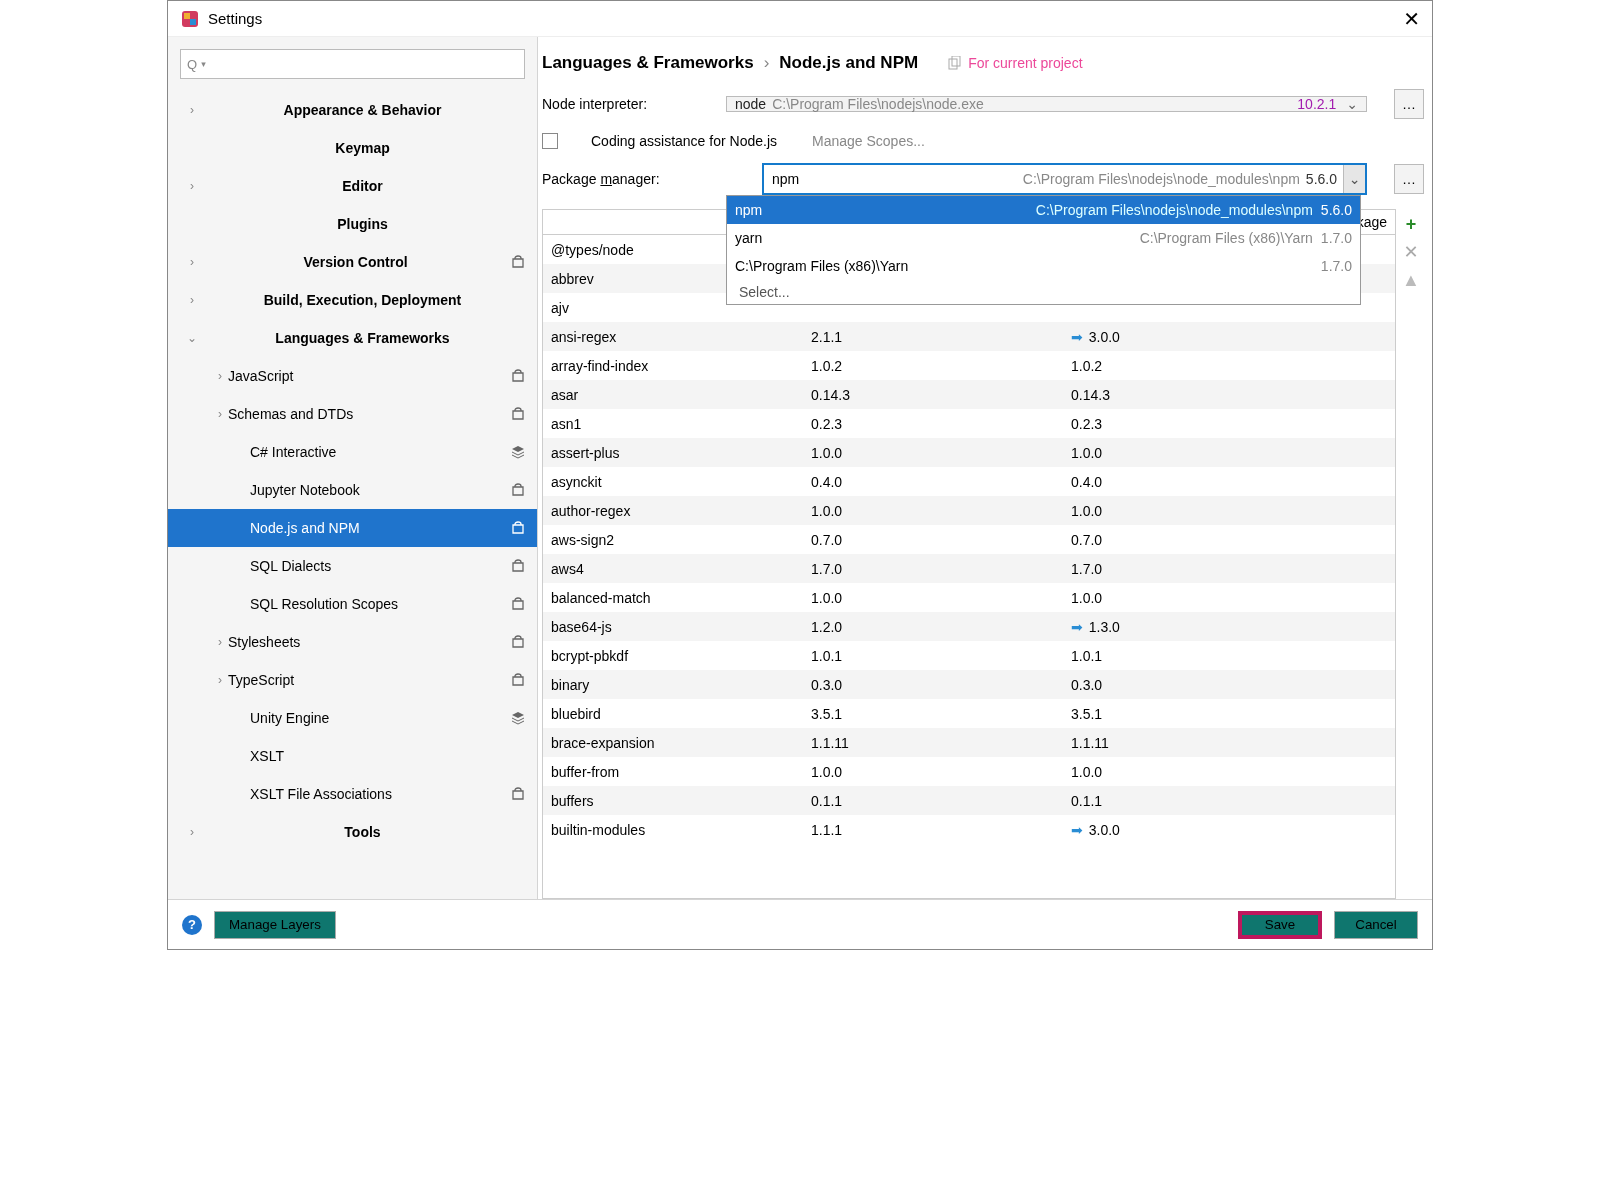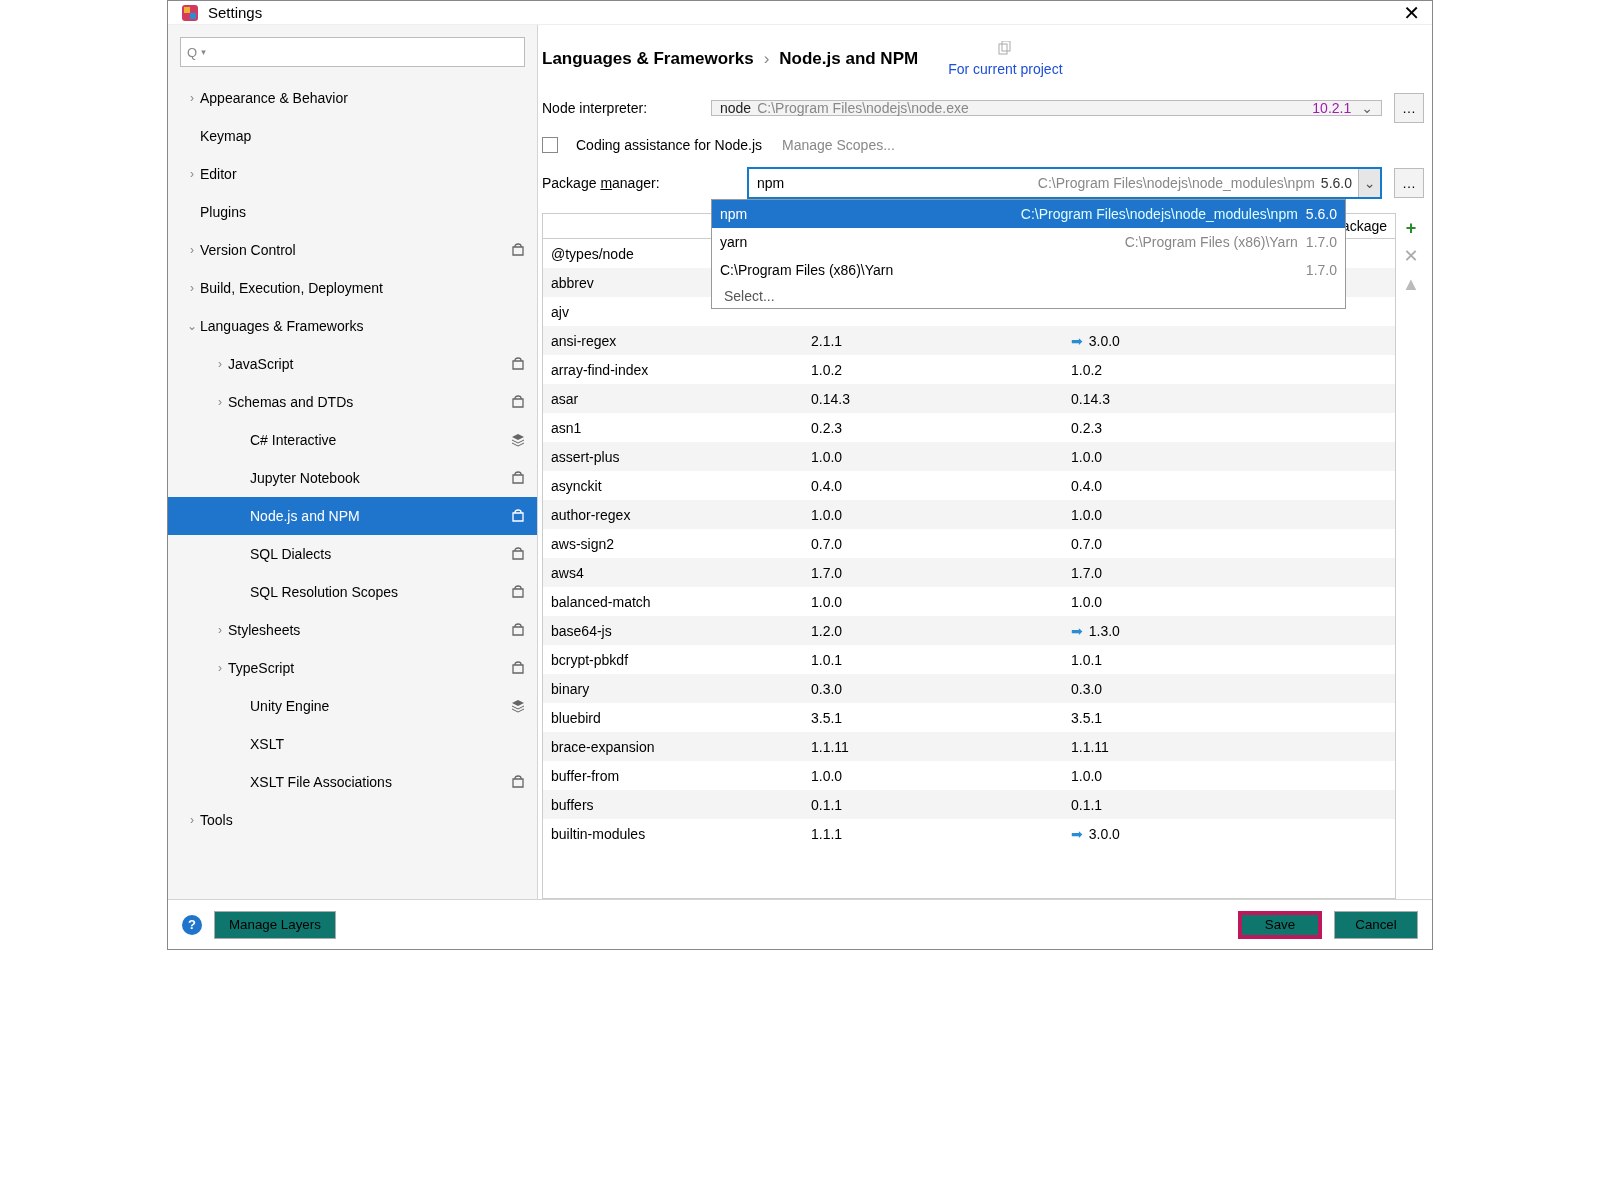--- a/index.html
+++ b/index.html
@@ -1,41 +1,41 @@
 <!DOCTYPE html>
 <html><head>
 <meta charset="utf-8">
 <style>
 * { box-sizing: border-box; margin: 0; padding: 0; }
 body { font-family: "Segoe UI", Arial, sans-serif; font-size: 14px; color: #000; background: #fff; }
 .window { width: 1266px; height: 950px; border: 1px solid #888; display: flex; flex-direction: column; background: #fff; margin: 0 auto; }
-.titlebar { height: 24px; display: flex; align-items: center; padding: 0 12px; border-bottom: 1px solid #eee; }
+.titlebar { height: 36px; display: flex; align-items: center; padding: 0 12px; border-bottom: 1px solid #eee; }
 .titlebar .logo { width: 20px; height: 20px; margin-right: 8px; }
 .titlebar .title { font-size: 15px; }
 .titlebar .close { margin-left: auto; font-size: 20px; cursor: pointer; }
 .content { flex: 1; display: flex; overflow: hidden; }
 .sidebar { width: 370px; background: #f5f5f5; border-right: 1px solid #d4d4d4; display: flex; flex-direction: column; overflow: hidden; }
 .search { margin: 12px; border: 1px solid #bbb; background: #fff; height: 30px; display: flex; align-items: center; padding: 0 6px; }
 .search .icon { color: #888; font-size: 13px; margin-right: 4px; }
 .tree { flex: 1; overflow-y: auto; }
 .tree-item { display: flex; align-items: center; height: 38px; cursor: pointer; }
 .tree-item .exp { width: 16px; color: #888; font-size: 12px; text-align: center; }
 .tree-item .lbl { flex: 1; }
 .tree-item .badge { margin-right: 12px; color: #666; }
-.tree-item.bold .lbl { font-weight: 400; }
+.tree-item.bold .lbl { font-weight: 700; text-align: center; }
 .tree-item.sel { background: #1f74cc; color: #fff; }
 .tree-item.sel .badge { color: #fff; }
 .tree-item.l0 { padding-left: 16px; }
 .tree-item.l1 { padding-left: 44px; }
 .tree-item.l2 { padding-left: 66px; }
 .main { flex: 1; display: flex; flex-direction: column; padding: 16px 8px 0 0; overflow: hidden; }
 .breadcrumb { display: flex; align-items: center; gap: 10px; font-size: 17px; font-weight: 600; padding-left: 4px; padding-bottom: 16px; }
 .breadcrumb .chev { color: #888; font-weight: normal; }
-.scope { font-weight: normal; color: #1d4ed8; font-size: 14px; display: flex; align-items: center; gap: 6px; margin-left: 20px; flex-direction: column; }
-.row { display: flex; align-items: center; gap: 12px; margin-bottom: 14px; padding-left: 4px; }
+.scope { font-weight: normal; color: #ec4899; font-size: 14px; display: flex; align-items: center; gap: 6px; margin-left: 20px; }
+.row { display: flex; align-items: center; gap: 27px; margin-bottom: 14px; padding-left: 4px; }
 .row .label { width: 157px; }
 .field { flex: 1; display: flex; align-items: center; border: 1px solid #bbb; background: #f3f3f3; height: 16px; padding: 0 8px; }
 .field .fname { color: #222; }
 .field .fpath { color: #888; margin-left: 6px; flex: 1; }
 .field .fver { color: #a21caf; margin: 0 6px; }
 .field .fcaret { color: #666; margin-left: 4px; }
 .more { width: 30px; height: 30px; border: 1px solid #bbb; background: #f3f3f3; display: flex; align-items: center; justify-content: center; cursor: pointer; }
 .chk { width: 16px; height: 16px; border: 1px solid #888; margin-right: 6px; }
 .link { color: #888; margin-left: 8px; cursor: pointer; }
 .pkgmgr-wrap { flex: 1; position: relative; padding-left: 36px; }

